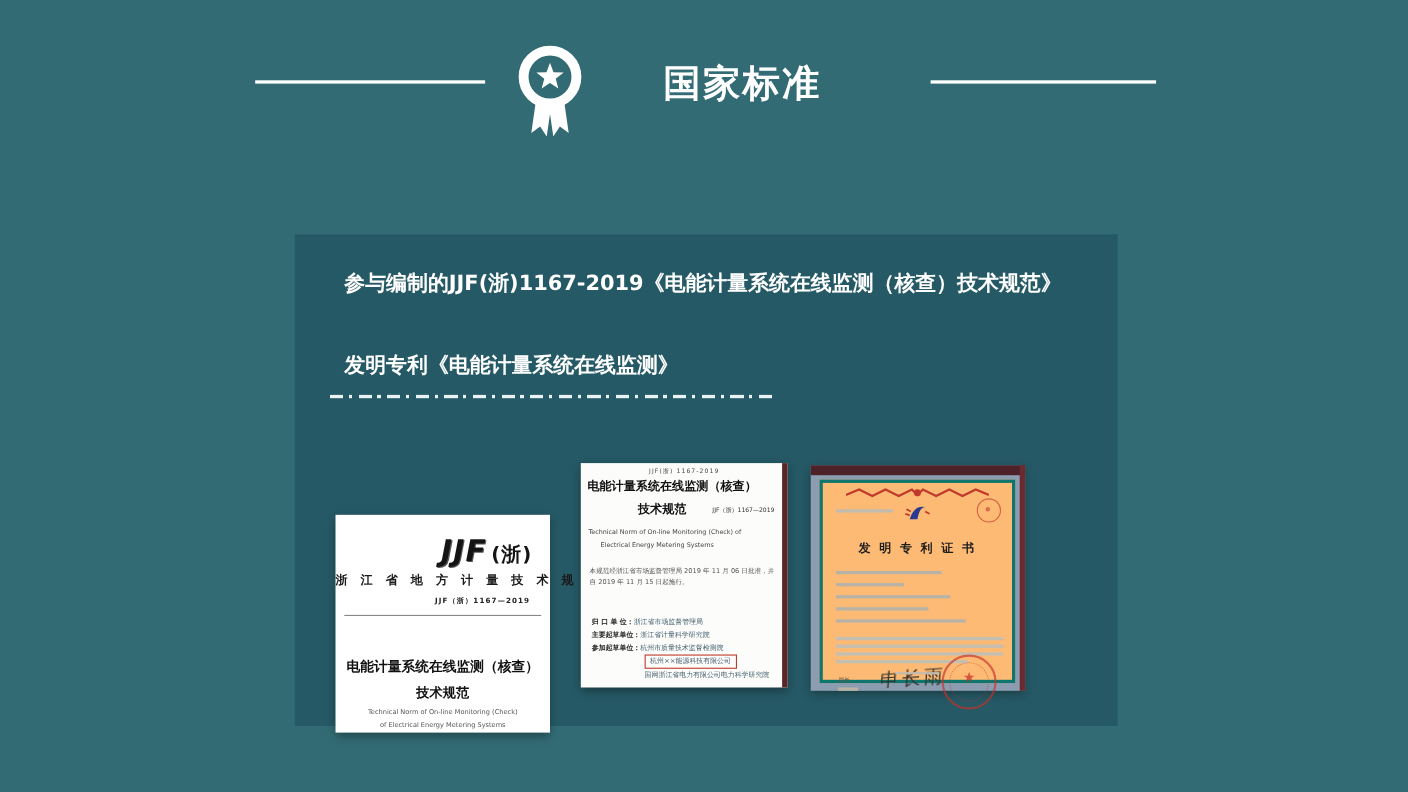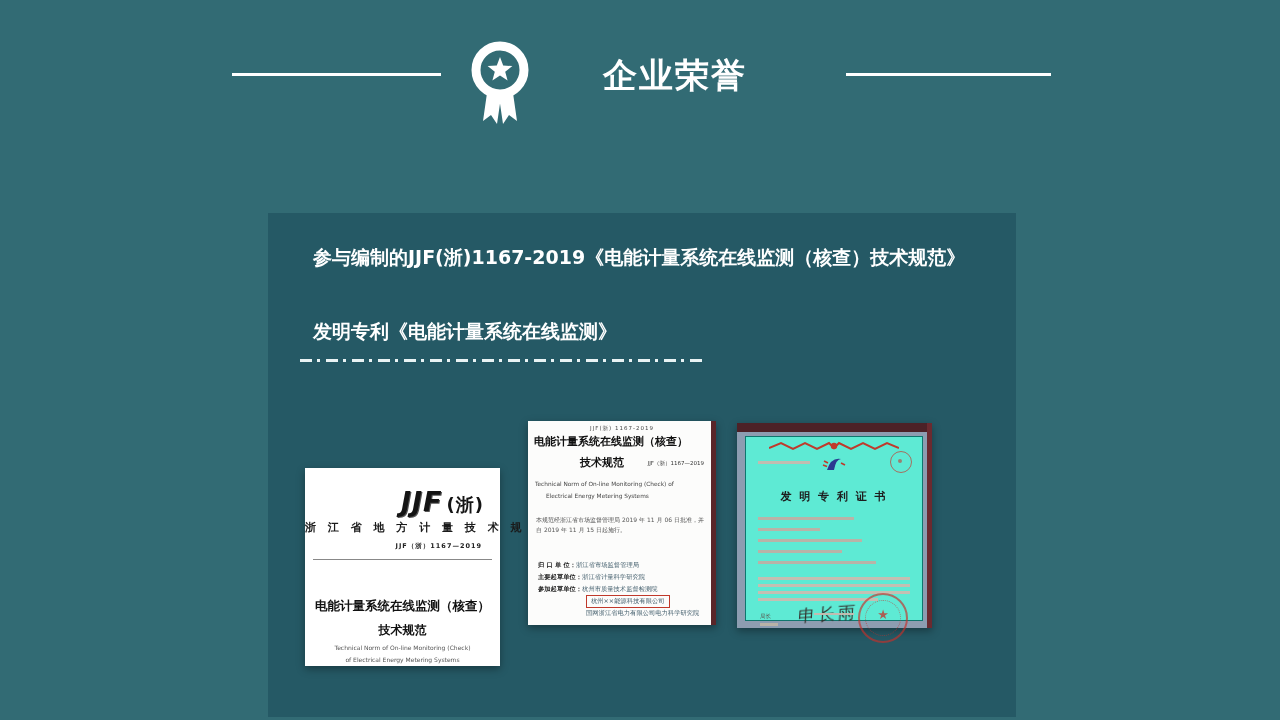--- a/index.html
+++ b/index.html
@@ -16,21 +16,21 @@
   .slide-title{
     position:absolute;left:560px;top:53px;width:230px;text-align:center;
     color:#fff;font-size:34px;font-weight:bold;letter-spacing:2px;white-space:nowrap;
   }
   
   .heading{
     position:absolute;left:277px;top:160px;color:#fff;
     font-size:20px;font-weight:bold;white-space:nowrap;
   }
   
-  .panel{position:absolute;left:268px;top:213px;width:748px;height:504px;background:#255965;}
+  .panel{position:absolute;left:268px;top:213px;width:748px;height:447px;background:#255965;}
   .p-line{position:absolute;left:45px;color:#fff;font-size:19px;font-weight:bold;white-space:nowrap;}
   .p-line.l1{top:32px;}
   .p-line.l2{top:106px;}
   .dashdot{
     position:absolute;left:32px;top:146px;width:407px;height:3px;
     background:repeating-linear-gradient(90deg,#e9f3f4 0 12px,transparent 12px 17px,#e9f3f4 17px 20px,transparent 20px 26px);
   }
   
   .cert{position:absolute;box-shadow:0 3px 8px rgba(0,0,0,.35);}
   .ctext{position:absolute;white-space:nowrap;}
@@ -60,22 +60,22 @@
   .c2-units{position:absolute;left:10px;top:138px;}
   .u-row{display:flex;align-items:center;height:12px;font-size:6.3px;}
   .u-label{font-weight:bold;color:#222;}
   .u-value{color:#45606e;}
   .u-indent{margin-left:48px;}
   .u-box{border:1px solid #C0392B;padding:1px 4px;}
   
   .cert3{left:469px;top:210px;width:195px;height:205px;background:#8d9db1;}
   .cert3::before{content:"";position:absolute;left:0;top:0;right:0;height:9px;background:#4c2127;}
   .cert3::after{content:"";position:absolute;right:0;top:0;bottom:0;width:5px;background:#6b2a30;}
-  .c3-page{position:absolute;left:8px;top:13px;right:9px;bottom:7px;background:#5eead4;
-           border:1px solid #0f766e;}
+  .c3-page{position:absolute;left:8px;top:13px;right:9px;bottom:7px;background:#fdba74;
+           border:3px solid #0f766e;}
   .c3-ribbon{position:absolute;left:50%;transform:translateX(-50%);top:3px;}
   .c3-certno{position:absolute;left:12px;top:24px;width:52px;height:3px;background:#c2bcb0;}
   .c3-logo{position:absolute;left:50%;transform:translateX(-50%);top:18px;}
   .c3-sealsm{position:absolute;right:10px;top:14px;width:20px;height:20px;border-radius:50%;
              border:1.5px solid rgba(194,59,46,.7);}
   .c3-sealsm::after{content:"";position:absolute;left:7px;top:7px;width:4px;height:4px;border-radius:50%;
              background:rgba(194,59,46,.6);}
   .c3-title{position:absolute;top:52px;left:0;width:100%;text-align:center;color:#1d1d1d;
             font-family:"DejaVu Serif","Liberation Serif",serif;font-weight:bold;font-size:11px;letter-spacing:2px;}
   .c3-bar{position:absolute;height:3px;background:#b9b3a7;}
@@ -99,21 +99,21 @@
   <div class="hline left"></div>
   <div class="hline right"></div>
 
   <svg class="medal" viewBox="0 0 72 84">
     <polygon points="24,46 38,50 33,84 27,75 19,81" fill="#ffffff"></polygon>
     <polygon points="48,46 34,50 39,84 45,75 53,81" fill="#ffffff"></polygon>
     <circle cx="36" cy="30" r="24" fill="#326B74" stroke="#ffffff" stroke-width="9"></circle>
     <polygon fill="#ffffff" points="36,17 39.2,25.6 48.4,26 41.2,31.7 43.6,40.5 36,35.5 28.4,40.5 30.8,31.7 23.6,26 32.8,25.6"></polygon>
   </svg>
 
-  <div class="slide-title">企业荣誉</div>
+  <div class="slide-title">国家标准</div>
 
 
   <div class="panel">
     <div class="p-line l1">参与编制的JJF(浙)1167-2019《电能计量系统在线监测（核查）技术规范》</div>
     <div class="p-line l2">发明专利《电能计量系统在线监测》</div>
     <div class="dashdot"></div>
 
     <div class="cert cert1">
       <div class="ctext c1-logo">
         <span>JJF</span><small>(浙)</small>

